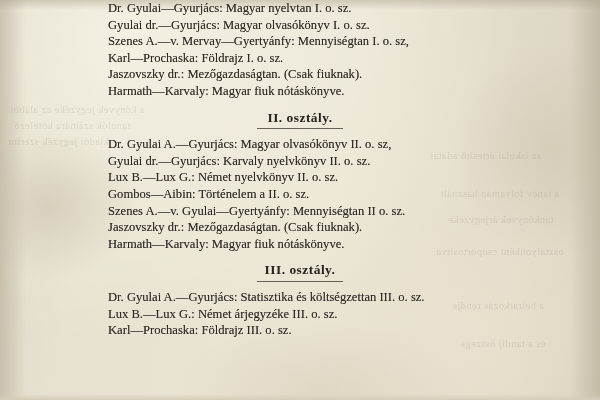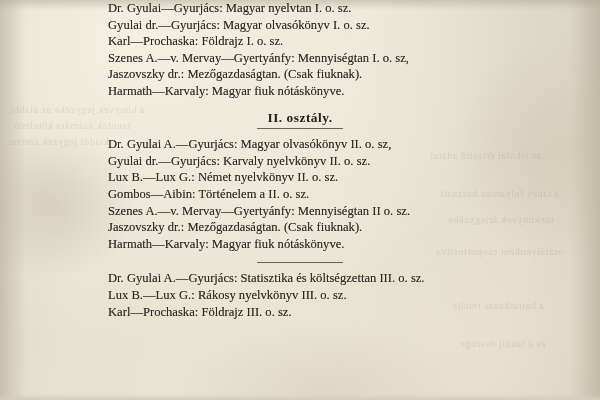--- a/index.html
+++ b/index.html
@@ -119,32 +119,32 @@
       <div class="ghost" style="left: 440px; top: 188px; right: auto;">a tanév folyamán használt</div>
       <div class="ghost" style="left: 448px; top: 214px; right: auto;">tankönyvek árjegyzéke</div>
       <div class="ghost" style="left: 436px; top: 246px; right: auto;">osztályonként csoportositva</div>
       <div class="ghost" style="left: 452px; top: 300px; right: auto;">a beiratkozás rendje</div>
       <div class="ghost" style="left: 460px; top: 338px; right: auto;">és a tandíj összege</div>
     </div>
 
   <div class="content" id="content">
       <div class="line">Dr. Gyulai—Gyurjács: Magyar nyelvtan I. o. sz.</div>
       <div class="line">Gyulai dr.—Gyurjács: Magyar olvasókönyv I. o. sz.</div>
+      <div class="line">Szenes A.—v. Mervay—Gyertyánfy: Mennyiségtan I. o. sz,</div>
       <div class="line">Karl—Prochaska: Földrajz I. o. sz.</div>
-      <div class="line">Szenes A.—v. Mervay—Gyertyánfy: Mennyiségtan I. o. sz,</div>
       <div class="line">Jaszovszky dr.: Mezőgazdaságtan. (Csak fiuknak).</div>
       <div class="line">Harmath—Karvaly: Magyar fiuk nótáskönyve.</div>
       <div class="heading"><span>II. osztály.</span><span class="rule"></span></div>
       <div class="line">Dr. Gyulai A.—Gyurjács: Magyar olvasókönyv II. o. sz,</div>
       <div class="line">Gyulai dr.—Gyurjács: Karvaly nyelvkönyv II. o. sz.</div>
       <div class="line">Lux B.—Lux G.: Német nyelvkönyv II. o. sz.</div>
       <div class="line">Gombos—Aibin: Történelem a II. o. sz.</div>
-      <div class="line">Szenes A.—v. Mervay—Gyertyánfy: Mennyiségtan II o. sz.</div>
+      <div class="line">Szenes A.—v. Gyulai—Gyertyánfy: Mennyiségtan II o. sz.</div>
       <div class="line">Jaszovszky dr.: Mezőgazdaságtan. (Csak fiuknak).</div>
       <div class="line">Harmath—Karvaly: Magyar fiuk nótáskönyve.</div>
-      <div class="heading"><span class="rule"></span></div>
+      <div class="heading"><span>III. osztály.</span><span class="rule"></span></div>
       <div class="line">Dr. Gyulai A.—Gyurjács: Statisztika és költségzettan III. o. sz.</div>
-      <div class="line">Lux B.—Lux G.: Rákosy nyelvkönyv III. o. sz.</div>
+      <div class="line">Lux B.—Lux G.: Német árjegyzéke III. o. sz.</div>
       <div class="line">Karl—Prochaska: Földrajz III. o. sz.</div>
     </div>
 
   <div class="clip-bottom"></div>
 </div>
 
 </body></html>

